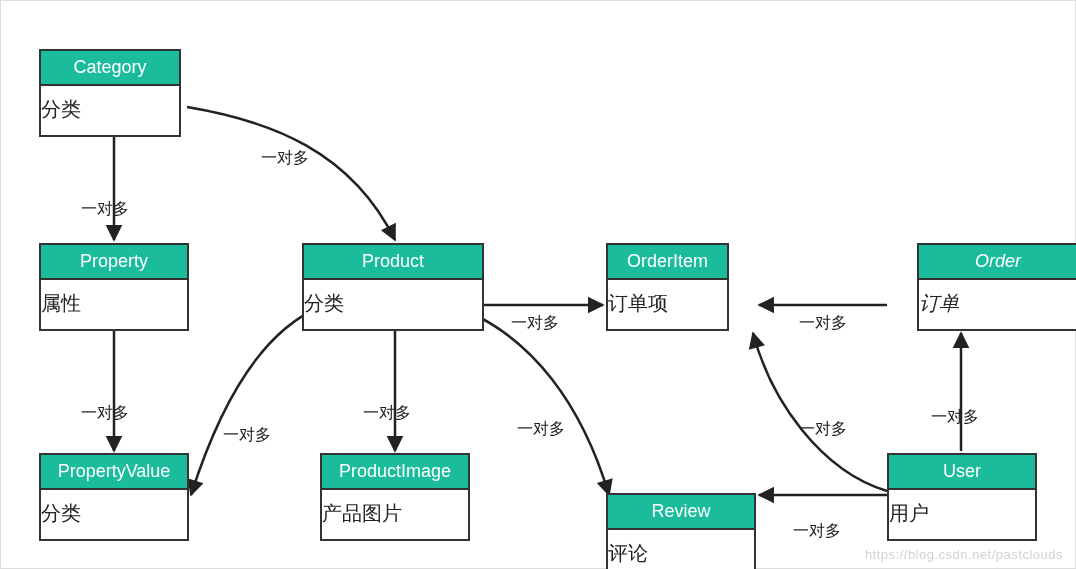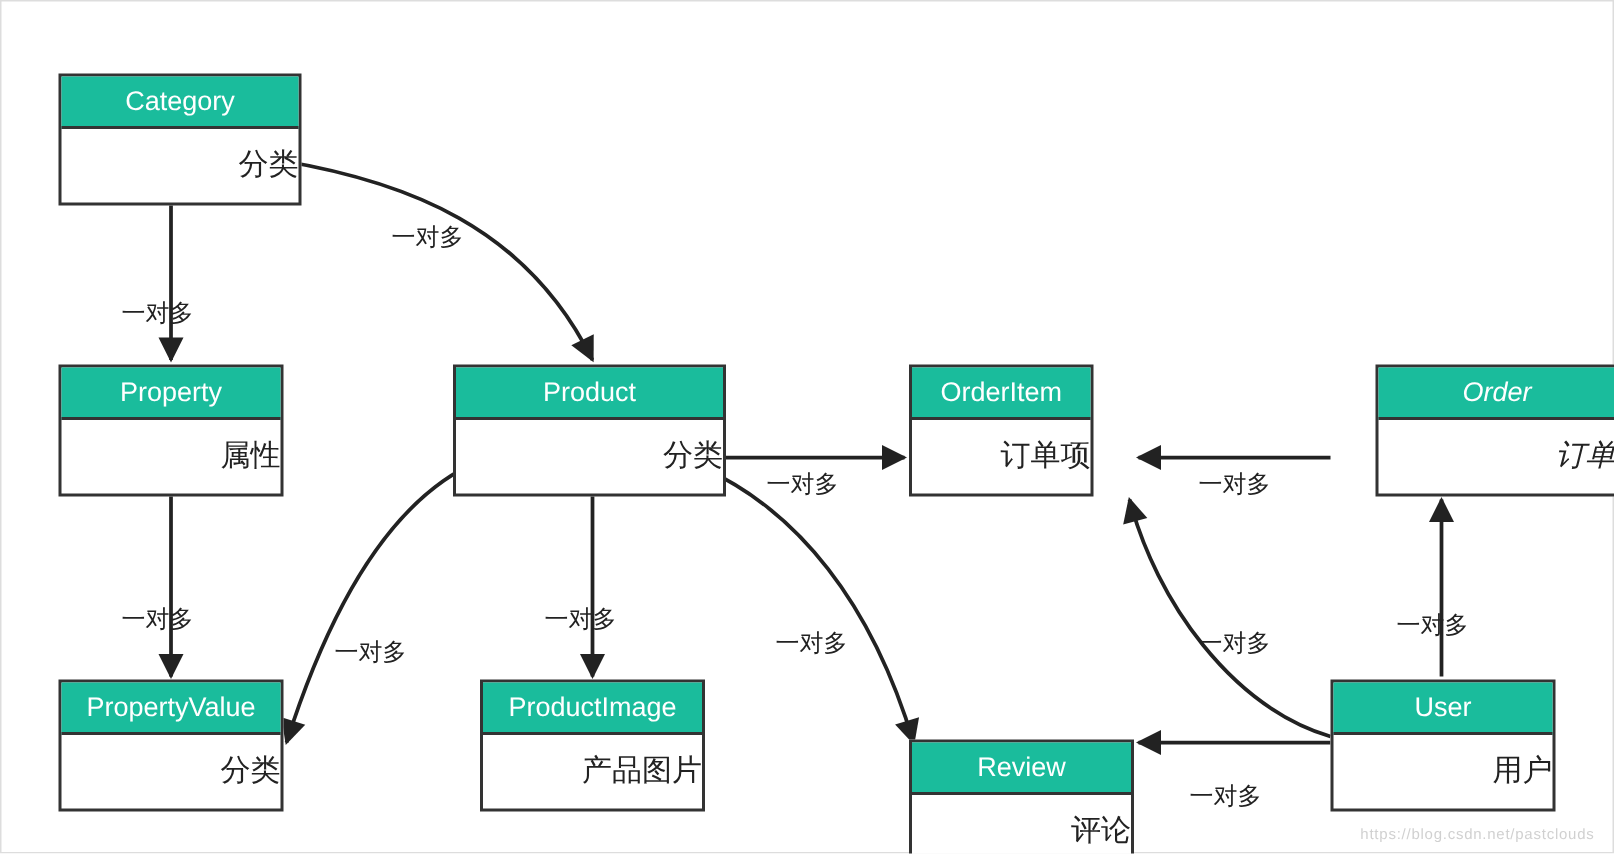--- a/index.html
+++ b/index.html
@@ -34,37 +34,37 @@
   .entity .hdr {
     background: #1abc9c;
     color: #fff;
     text-align: center;
     font-size: 18px;
     padding: 6px 0;
     border-bottom: 2px solid #333;
   }
   .entity .body {
     color: #222;
-    text-align: right;
+    text-align: left;
     font-size: 20px;
     padding: 10px 0 12px 0;
   }
   .edge-label {
     position: absolute;
     font-size: 16px;
     color: #222;
     background: transparent;
     white-space: nowrap;
     margin-top: 20px;
   }
   .watermark {
     position: absolute;
     right: 12px;
     bottom: 6px;
-    font-size: 10px;
+    font-size: 13px;
     color: rgba(120,120,120,0.35);
     letter-spacing: 0.5px;
   }
 </style>
 </head>
 <body>
 
 <div class="canvas">
 
   <svg class="svg-layer" viewBox="0 0 1076 569">
@@ -90,21 +90,21 @@
 
     <path d="M 886 304 L 758 304" stroke="#222" stroke-width="2.5" fill="none" marker-end="url(#arrow)"></path>
 
     <path d="M 886 490 C 820 470, 770 400, 752 332" stroke="#222" stroke-width="2.5" fill="none" marker-end="url(#arrow)"></path>
 
     <path d="M 960 450 L 960 332" stroke="#222" stroke-width="2.5" fill="none" marker-end="url(#arrow)"></path>
 
     <path d="M 886 494 L 758 494" stroke="#222" stroke-width="2.5" fill="none" marker-end="url(#arrow)"></path>
   </svg>
 
-  <div class="entity" style="left:38px;  top:48px;  width:162px;">
+  <div class="entity" style="left:38px;  top:48px;  width:142px;">
     <div class="hdr">Category</div>
     <div class="body">分类</div>
   </div>
 
   <div class="entity" style="left:38px;  top:242px; width:150px;">
     <div class="hdr">Property</div>
     <div class="body">属性</div>
   </div>
 
   <div class="entity" style="left:301px; top:242px; width:182px;">

